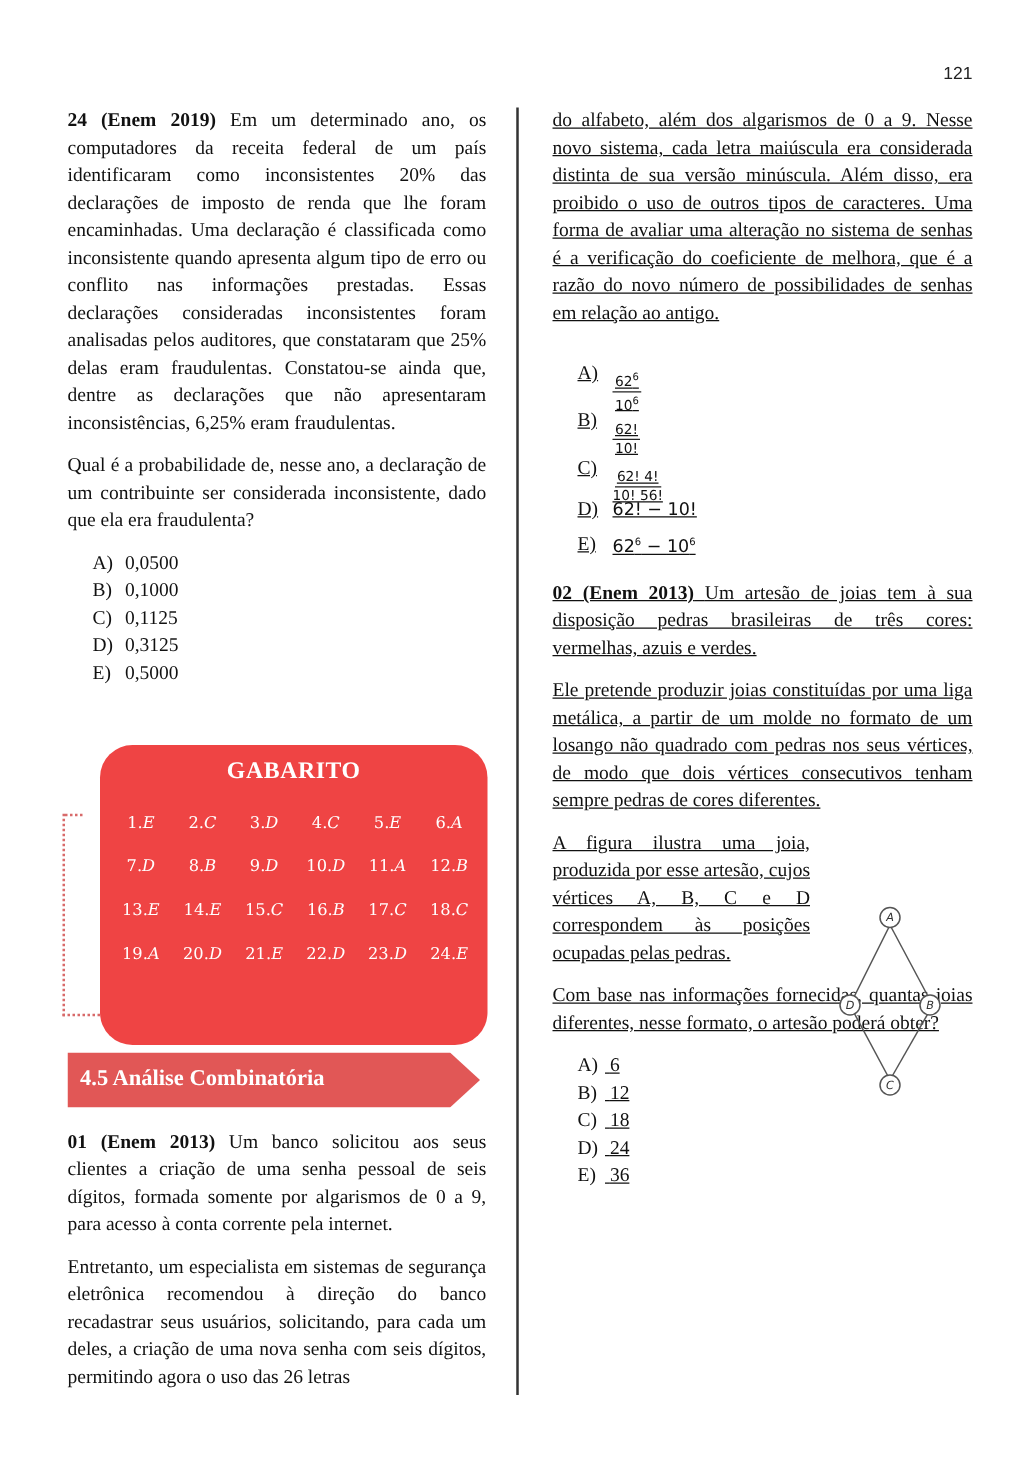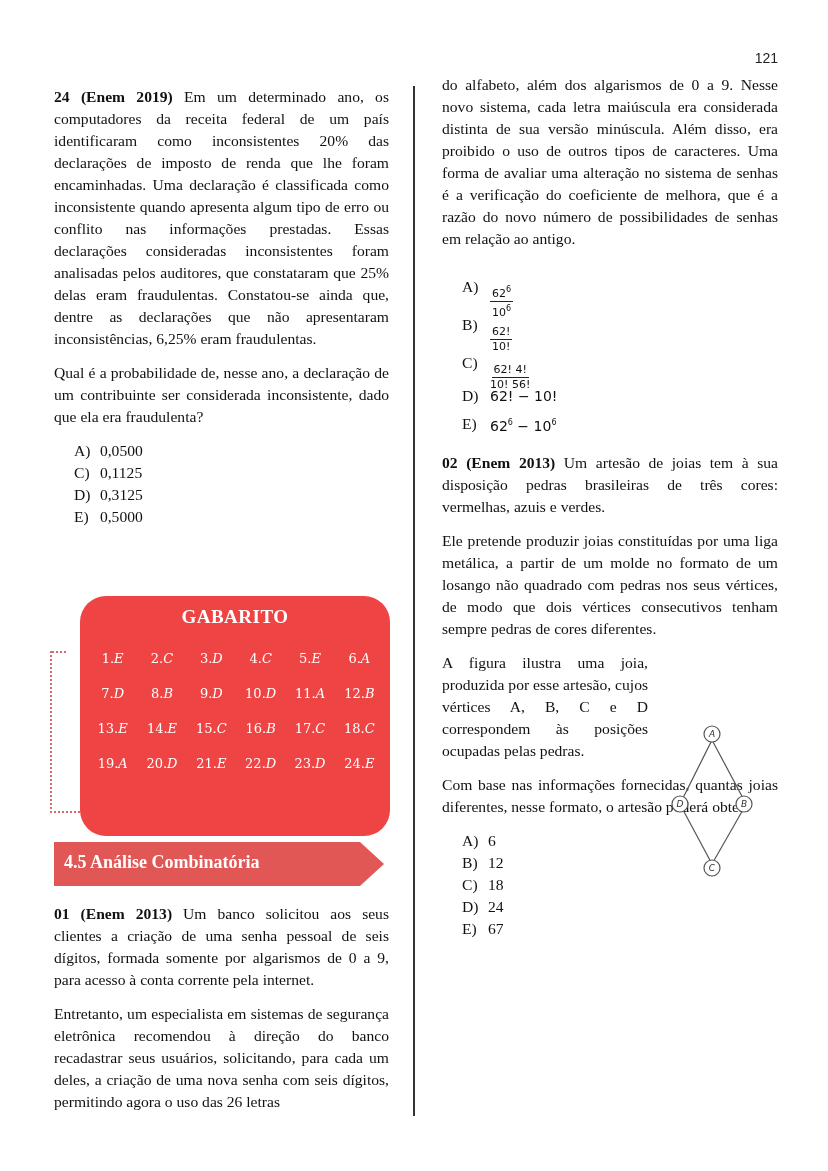--- a/index.html
+++ b/index.html
@@ -3,21 +3,21 @@
 <meta charset="utf-8">
 <style>
   html, body { margin: 0; padding: 0; background: #ffffff; }
   body { width: 828px; height: 1171px; position: relative; overflow: hidden;
          font-family: "Liberation Serif", "DejaVu Serif", serif; color: #111; }
   .page-num { position: absolute; top: 50px; right: 50px; font-family: "Liberation Sans", "DejaVu Sans", sans-serif;
               font-size: 14px; color: #222; }
   .divider { position: absolute; left: 413px; top: 86px; width: 2px; height: 1030px; background: #333; }
   .col { position: absolute; font-size: 15.6px; line-height: 22px; }
   .col-left { left: 50px; top: 86px; width: 339px; }
-  .col-right { left: 438px; top: 74px; width: 340px; }
+  .col-right { left: 438px; top: 86px; width: 340px; text-decoration: underline; }
   p { margin: 0 0 12px 4px; text-align: justify; }
   .qnum { font-weight: bold; }
   .opts { margin: 0 0 0 24px; padding: 0; list-style: none; }
   .opts li { line-height: 22px; }
   .opt-letter { display: inline-block; width: 22px; }
 
   
   .gab-wrap { position: absolute; left: 50px; top: 596px; width: 338px; height: 220px; }
   .gab-dotted { position: absolute; left: 0; top: 55px; width: 334px; height: 160px;
                 border: 2px dotted #d86a6a; border-top: none; }
@@ -55,20 +55,21 @@
 <div class="divider"></div>
 
 <div class="col col-left">
   <p>
     <span class="qnum">24 (Enem 2019)</span>
     <span>Em um determinado ano, os computadores da receita federal de um país identificaram como inconsistentes 20% das declarações de imposto de renda que lhe foram encaminhadas. Uma declaração é classificada como inconsistente quando apresenta algum tipo de erro ou conflito nas informações prestadas. Essas declarações consideradas inconsistentes foram analisadas pelos auditores, que constataram que 25% delas eram fraudulentas. Constatou-se ainda que, dentre as declarações que não apresentaram inconsistências, 6,25% eram fraudulentas.</span>
   </p>
   <p>Qual é a probabilidade de, nesse ano, a declaração de um contribuinte ser considerada inconsistente, dado que ela era fraudulenta?</p>
   <ul class="opts">
     <li><span class="opt-letter">A)</span> <span>0,0500</span></li>
+    <li><span class="opt-letter">B)</span> <span>0,1000</span></li>
     <li><span class="opt-letter">C)</span> <span>0,1125</span></li>
     <li><span class="opt-letter">D)</span> <span>0,3125</span></li>
     <li><span class="opt-letter">E)</span> <span>0,5000</span></li>
   </ul>
 </div>
 
 <div class="gab-wrap">
   <div class="gab-dotted"></div>
   <div class="gab-box">
     <div class="gab-title">GABARITO</div>
@@ -158,21 +159,21 @@
   <p style="margin-bottom:12px">
     <span>Ele pretende produzir joias constituídas por uma liga metálica, a partir de um molde no formato de um losango não quadrado com pedras nos seus vértices, de modo que dois vértices consecutivos tenham sempre pedras de cores diferentes.</span>
   </p>
   <p class="wrap-text">A figura ilustra uma joia, produzida por esse artesão, cujos vértices A, B, C e D correspondem às posições ocupadas pelas pedras.</p>
   <p>Com base nas informações fornecidas, quantas joias diferentes, nesse formato, o artesão poderá obter?</p>
   <ul class="opts">
     <li><span class="opt-letter">A)</span> <span>6</span></li>
     <li><span class="opt-letter">B)</span> <span>12</span></li>
     <li><span class="opt-letter">C)</span> <span>18</span></li>
     <li><span class="opt-letter">D)</span> <span>24</span></li>
-    <li><span class="opt-letter">E)</span> <span>67</span></li>
+    <li><span class="opt-letter">E)</span> <span>36</span></li>
   </ul>
 </div>
 
 <svg class="diamond" width="110" height="160">
   <g stroke="#555" stroke-width="1.2" fill="none">
     <line x1="48" y1="18" x2="18" y2="78"></line>
     <line x1="48" y1="18" x2="80" y2="78"></line>
     <line x1="18" y1="86" x2="48" y2="142"></line>
     <line x1="80" y1="86" x2="48" y2="142"></line>
   </g>

